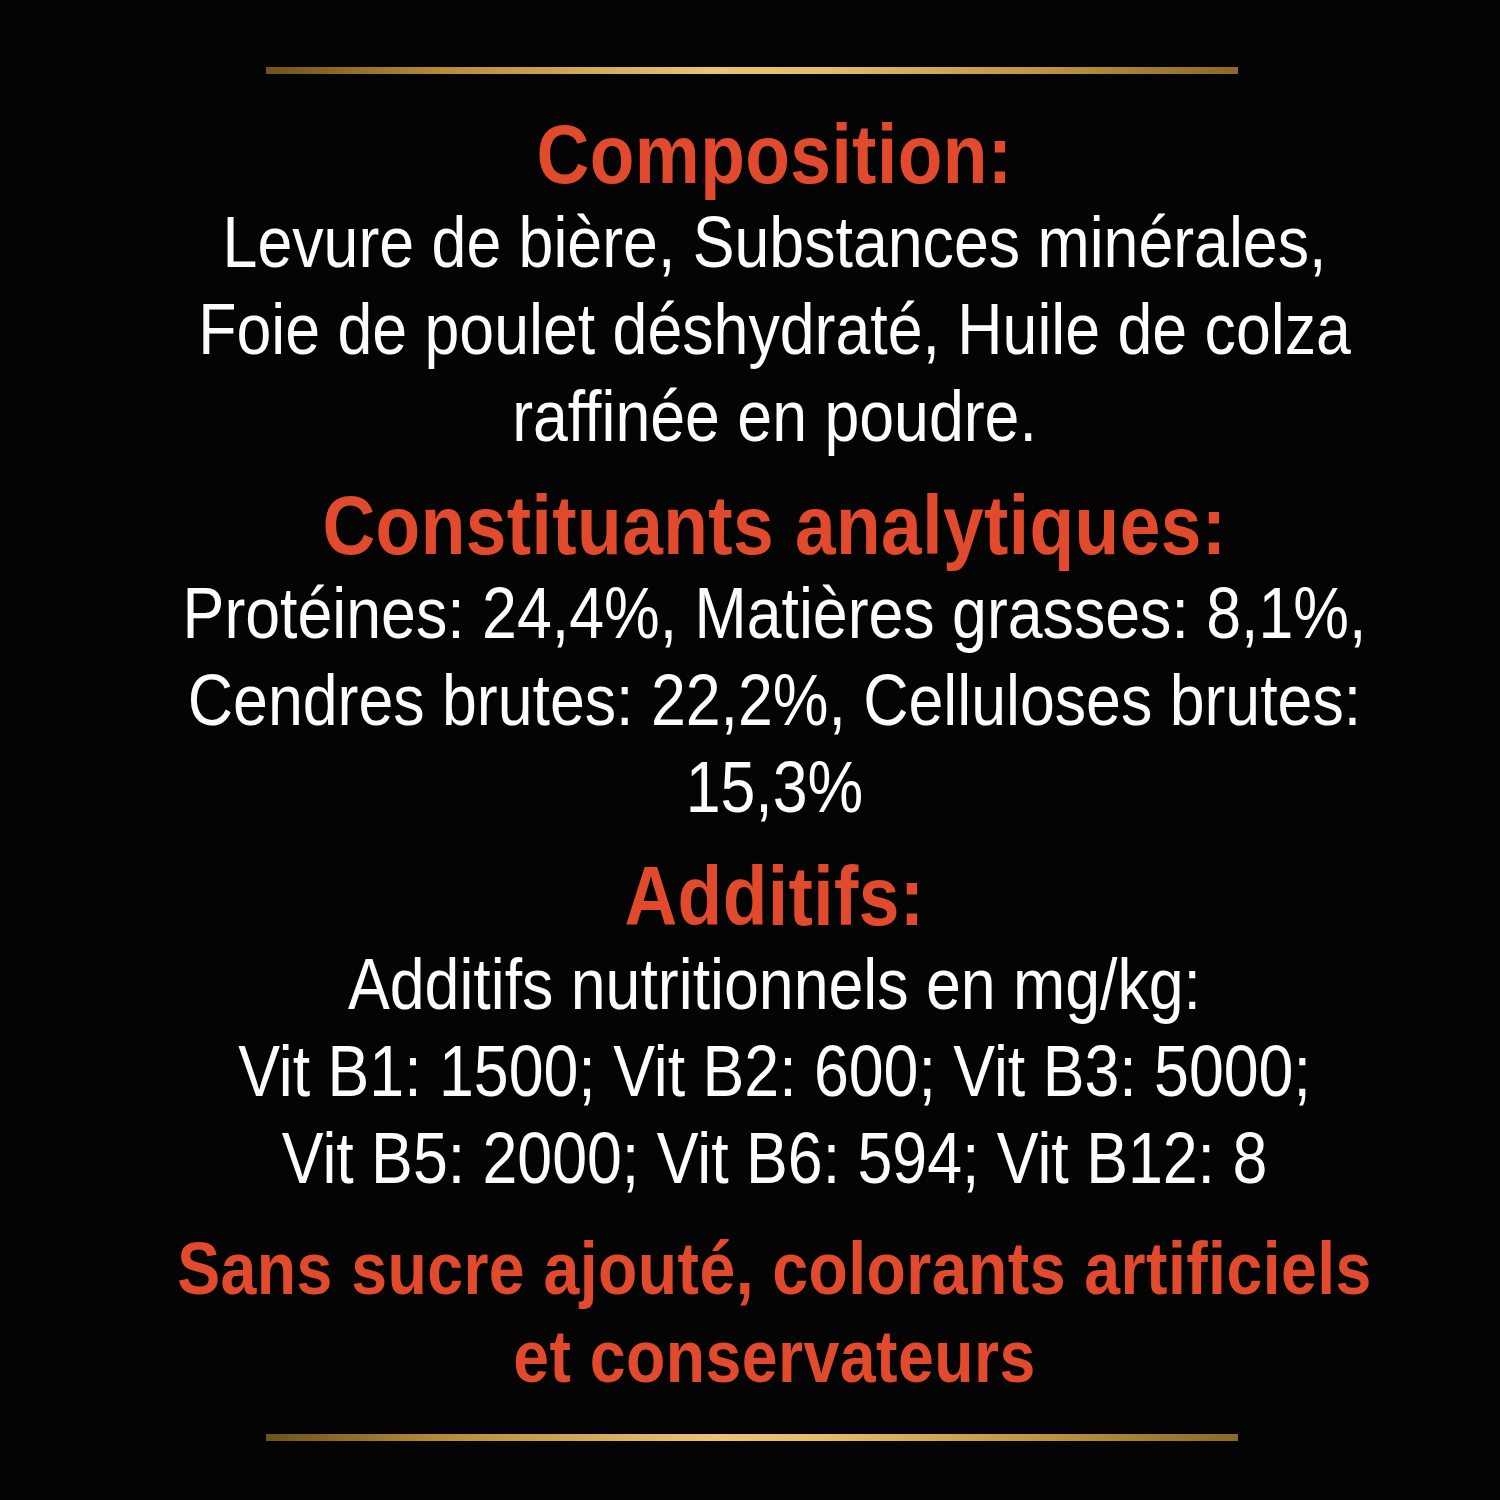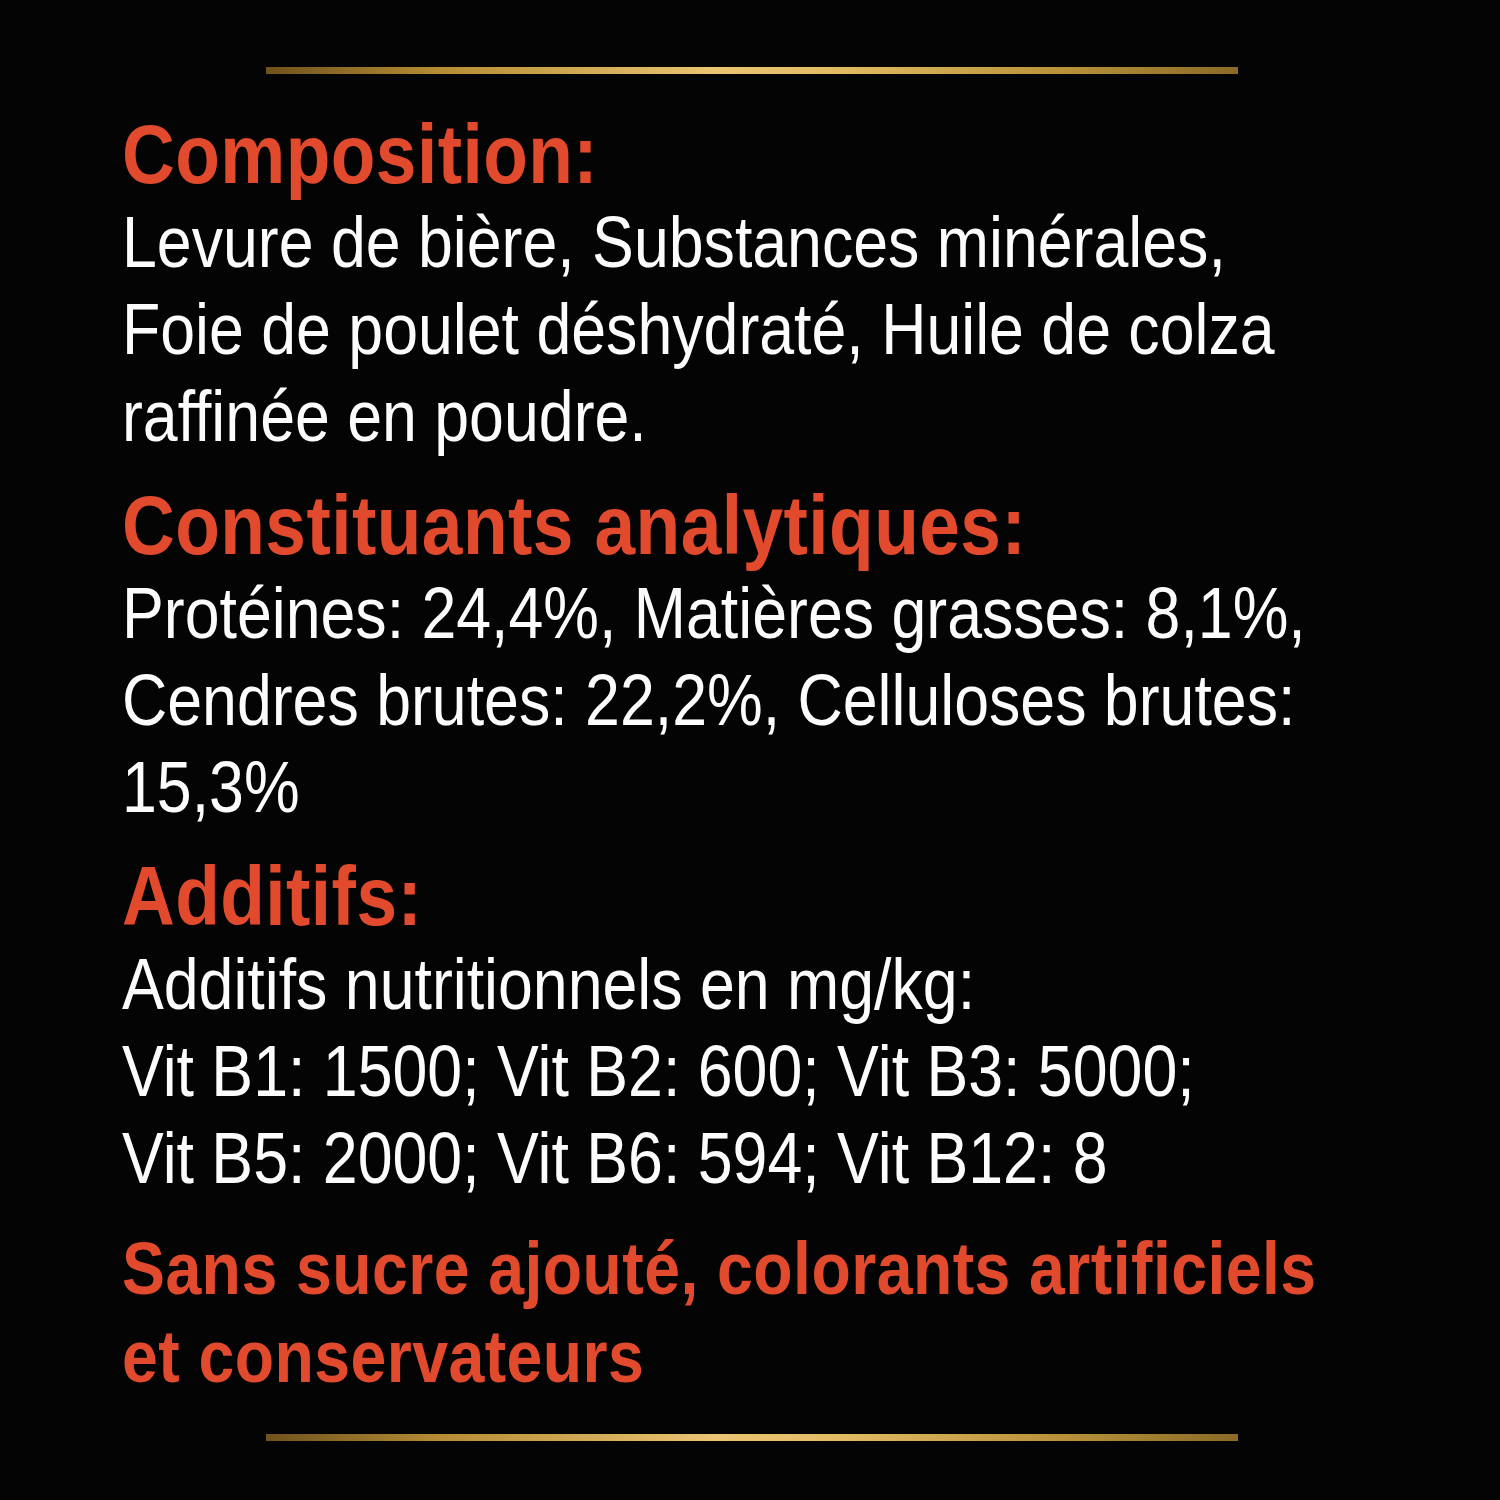--- a/index.html
+++ b/index.html
@@ -57,21 +57,21 @@
     font-size: 74px;
     line-height: 88px;
     font-weight: 700;
     letter-spacing: 0.5px;
     color: var(--accent, #e14a2d);
   }
 </style>
 </head>
 <body>
 
-<div class="canvas" style="background: rgb(4, 4, 4);">
+<div class="canvas" style="background: rgb(4, 4, 4); text-align: center;">
 
   <div class="gold-line gold-top"></div>
 
   <main class="content">
 
     <section>
       <h2 class="heading first">Composition:</h2>
       <div class="body">
         <div class="line">Levure de bière, Substances minérales,</div>
         <div class="line">Foie de poulet déshydraté, Huile de colza</div>

